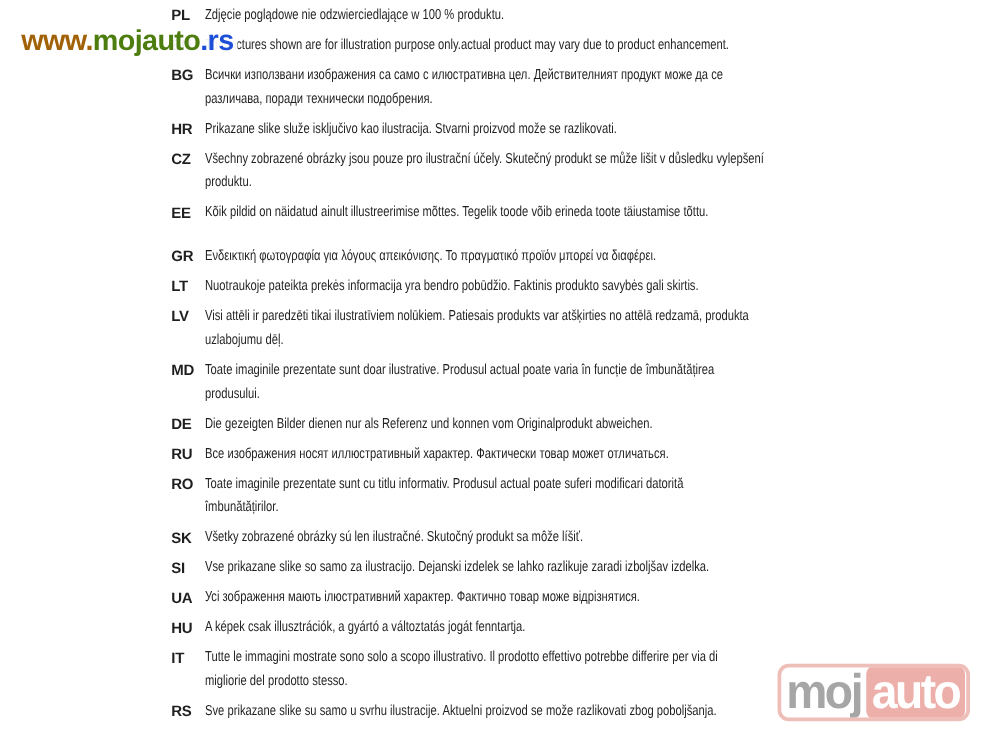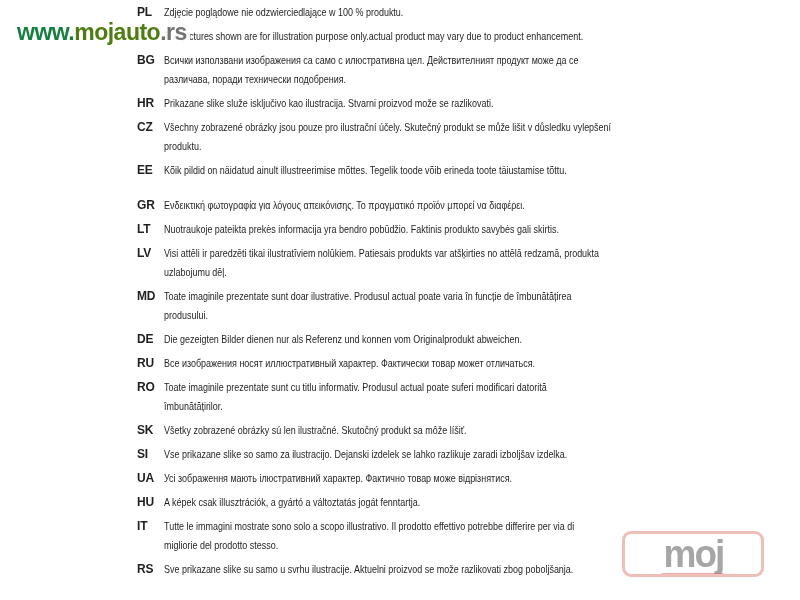--- a/index.html
+++ b/index.html
@@ -21,30 +21,30 @@
     width:640px;font-size:11.5px;line-height:19px;white-space:pre-line;
     transform:scaleX(0.78);transform-origin:left top;color:#1f1f1f;
   }
 
   
   .watermark{
     position:absolute;left:17px;top:20px;z-index:2;
     font-size:23px;font-weight:bold;letter-spacing:-0.5px;line-height:25px;
     background:rgba(255,255,255,0.93);padding:0 3px 0 0;white-space:nowrap;
   }
-  .wm-prefix{color:#15803d;text-align:center;}
+  .wm-prefix{color:#a16207;text-align:center;}
   .wm-brand{color:#4d7c0f;}
-  .wm-tld{color:#737373;}
+  .wm-tld{color:#1d4ed8;}
 
   
   .logo{
-    position:absolute;left:622px;top:531px;width:142px;height:46px;z-index:0;
+    position:absolute;left:622px;top:531px;width:154px;height:46px;z-index:0;
     border:3px solid rgba(217,110,100,0.45);border-radius:9px;
-    display:flex;align-items:center;background:rgba(255,255,255,0.5);
-    box-sizing:border-box;overflow:hidden;flex-direction:column;
+    display:flex;background:rgba(255,255,255,0.5);
+    box-sizing:border-box;overflow:hidden;
   }
   .logo-moj{
     color:rgba(150,150,150,0.85);font-weight:bold;font-size:37px;
     letter-spacing:-2px;padding:0 3px 0 4px;line-height:40px;
     transform:scaleY(1.05);
   }
   .logo-auto{
     flex:1;height:40px;margin:0 1px;background:rgba(220,96,85,0.5);
     border-radius:6px;color:#ffffff;font-weight:bold;font-size:37px;
     letter-spacing:-2px;line-height:40px;text-align:center;

